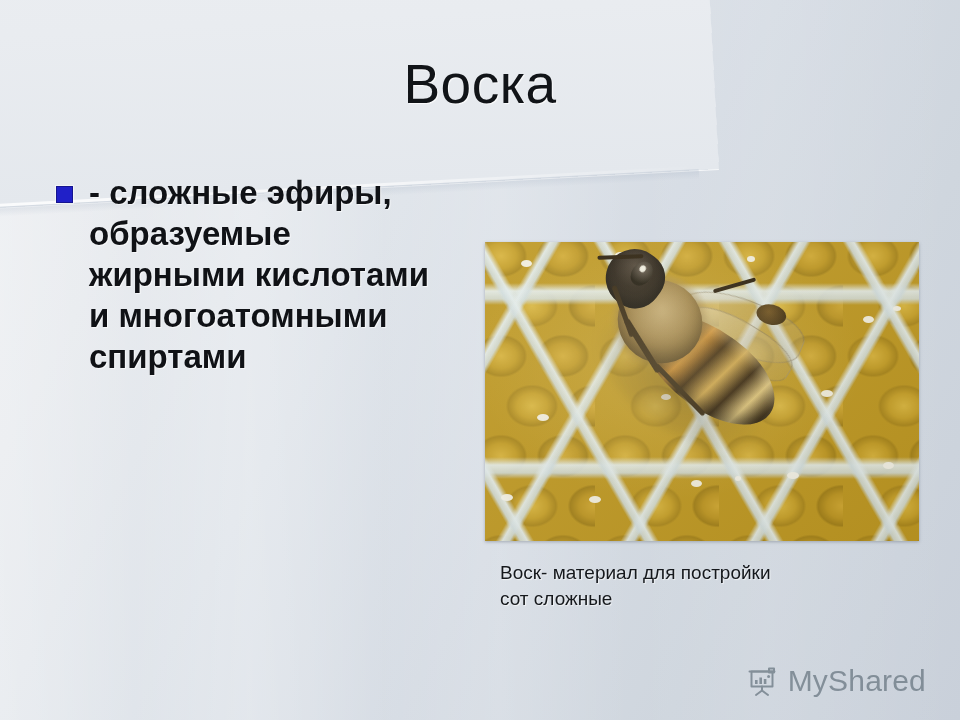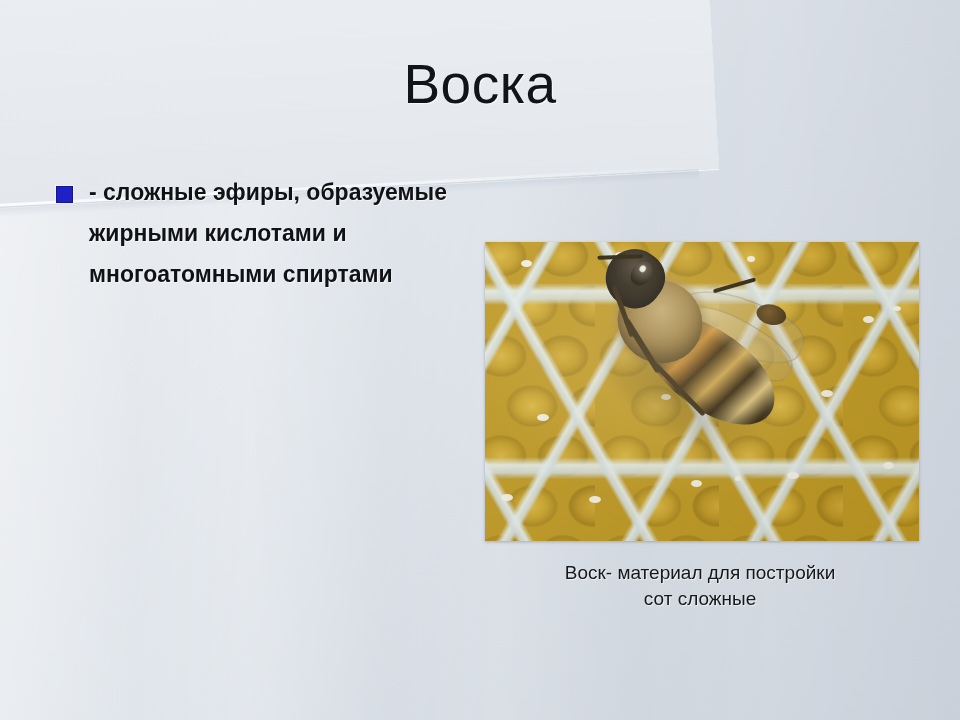--- a/index.html
+++ b/index.html
@@ -121,21 +121,21 @@
     width: 15px;
     height: 15px;
     margin-top: 14px;
     margin-right: 16px;
     background: #2020c8;
     border: 1px solid #15158f;
     box-shadow: 0 0 0 1px rgba(255,255,255,0.5);
   }
   .bullet-text {
     flex: 1 1 auto;
-    font-size: 23px;
+    font-size: 33px;
     line-height: 41px;
     font-weight: bold;
     color: #101216;
     text-shadow: 1px 1px 1px rgba(255,255,255,0.7);
   }
 
   
   .photo-frame {
     position: absolute;
     left: 485px;
@@ -358,21 +358,20 @@
   
   .caption {
     position: absolute;
     left: 500px;
     top: 560px;
     width: 400px;
     font-size: 19px;
     line-height: 26px;
     font-weight: 400;
     color: #15181c;
-    text-align: center;
     text-shadow: 1px 1px 1px rgba(255,255,255,0.7);
   }
 
   
   .watermark {
     position: absolute;
     right: 34px;
     bottom: 22px;
     display: flex;
     align-items: center;
@@ -448,14 +447,33 @@
     </div>
 
     <div class="photo-tone"></div>
   </div>
 
   <div class="caption">
     <div>Воск- материал для постройки</div>
     <div>сот сложные</div>
   </div>
 
+  <div class="watermark">
+    <svg class="wm-icon" width="32" height="32" viewBox="0 0 32 32">
+      <g fill="none" stroke="#55646f" stroke-width="2" stroke-linecap="round" stroke-linejoin="round">
+        <rect x="4.5" y="6.5" width="21" height="15"></rect>
+        <path d="M2.5 6.5h25"></path>
+        <path d="M15 21.5v4"></path>
+        <path d="M15 25.5l-6 4.5"></path>
+        <path d="M15 25.5l6 4.5"></path>
+        <path d="M22 3.5h5v4h-5z"></path>
+      </g>
+      <g fill="#55646f">
+        <rect x="8" y="15" width="2.6" height="4"></rect>
+        <rect x="12.4" y="12.5" width="2.6" height="6.5"></rect>
+        <rect x="16.8" y="14" width="2.6" height="5"></rect>
+      </g>
+      <circle cx="21.6" cy="11.4" r="1.5" fill="#55646f"></circle>
+    </svg>
+    <span class="wm-text">MyShared</span>
+  </div>
 
 </div>
 
 </body></html>

